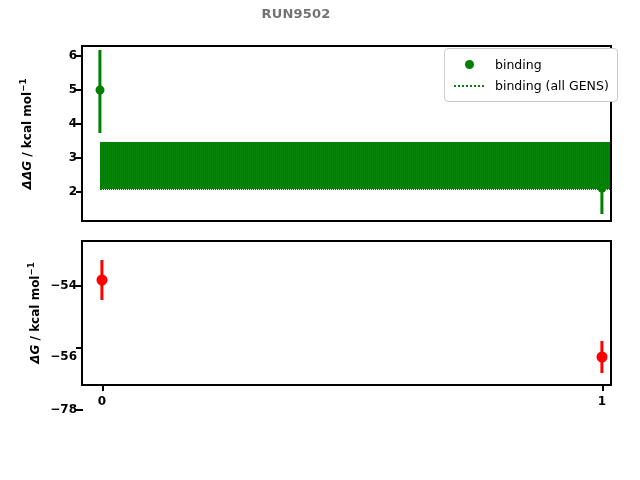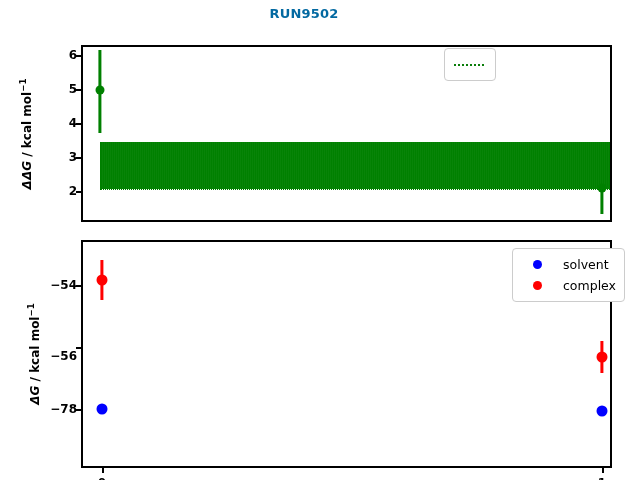--- a/index.html
+++ b/index.html
@@ -1,27 +1,27 @@
 <!DOCTYPE html>
 <html><head>
 <meta charset="utf-8">
 <style>
   html,body{margin:0;padding:0;}
   body{width:640px;height:480px;background:#ffffff;
        font-family:"DejaVu Sans","Liberation Sans",sans-serif;
        -webkit-font-smoothing:none;}
   #fig{position:relative;width:640px;height:480px;overflow:hidden;background:#fff;}
 
-  .title{position:absolute;left:8px;top:6px;width:592px;text-align:center;
-         font-size:13px;font-weight:bold;color:#0369a1;letter-spacing:.2px;}
+  .title{position:absolute;left:0;top:6px;width:592px;text-align:center;
+         font-size:13px;font-weight:bold;color:#737373;letter-spacing:.2px;}
 
   
   .axes{position:absolute;box-sizing:border-box;border:2.2px solid #000;background:#fff;}
   #axes-top{left:81px;top:45px;width:531px;height:177px;}
-  #axes-bottom{left:81px;top:240px;width:531px;height:228px;}
+  #axes-bottom{left:81px;top:240px;width:531px;height:146px;}
 
   .plotarea{position:absolute;left:0;top:0;right:0;bottom:0;overflow:hidden;}
 
   
   .ytick{position:absolute;left:-7px;width:7px;height:0;border-top:2.2px solid #000;}
   .yticklabel{position:absolute;right:100%;margin-right:6px;white-space:nowrap;
               font-size:12px;font-weight:bold;color:#000;transform:translateY(-50%);}
   .xtick{position:absolute;top:100%;width:0;height:7px;border-left:2.2px solid #000;}
   .xticklabel{position:absolute;top:100%;margin-top:10px;white-space:nowrap;
               font-size:12px;font-weight:bold;color:#000;transform:translateX(-50%);}
@@ -136,22 +136,29 @@
       <div class="marker" style="left:17px;top:43px;width:9px;height:9px;background:#008000;"></div>
 
       <div class="errbar" style="left:519px;top:141px;height:26px;background:#008000;"></div>
       <div class="marker" style="left:519px;top:141px;width:9px;height:9px;background:#008000;"></div>
     </div>
   </div>
 
   <div class="legend" id="legend-top">
     <div class="legend-row">
       <span class="legend-key">
+        <span class="legend-dot" style="background:#008000;"></span>
+      </span>
+      <span class="legend-text">binding</span>
+    </div>
+    <div class="legend-row">
+      <span class="legend-key">
         <span class="legend-dotted"></span>
       </span>
+      <span class="legend-text">binding (all GENS)</span>
     </div>
   </div>
 
   <div class="axes" id="axes-bottom">
 
     <div class="ytick" style="top:43px;"></div>
     <div class="ytick" style="top:105px;"></div>
     <div class="ytick" style="top:167px;"></div>
 
     <div class="yticklabel" style="top:43px;">−54</div>
@@ -175,28 +182,14 @@
       <div class="errbar" style="left:519px;top:99px;height:32px;background:#ff0000;"></div>
       <div class="marker" style="left:519px;top:115px;width:11px;height:11px;background:#ff0000;"></div>
 
       <div class="marker" style="left:19px;top:167px;width:11px;height:11px;background:#0000ff;"></div>
 
       <div class="marker" style="left:519px;top:169px;width:11px;height:11px;background:#0000ff;"></div>
     </div>
 
   </div>
 
-  <div class="legend" id="legend-bottom">
-    <div class="legend-row">
-      <span class="legend-key">
-        <span class="legend-dot" style="background:#0000ff;"></span>
-      </span>
-      <span class="legend-text">solvent</span>
-    </div>
-    <div class="legend-row">
-      <span class="legend-key">
-        <span class="legend-dot" style="background:#ff0000;"></span>
-      </span>
-      <span class="legend-text">complex</span>
-    </div>
-  </div>
 
 </div>
 
 </body></html>

